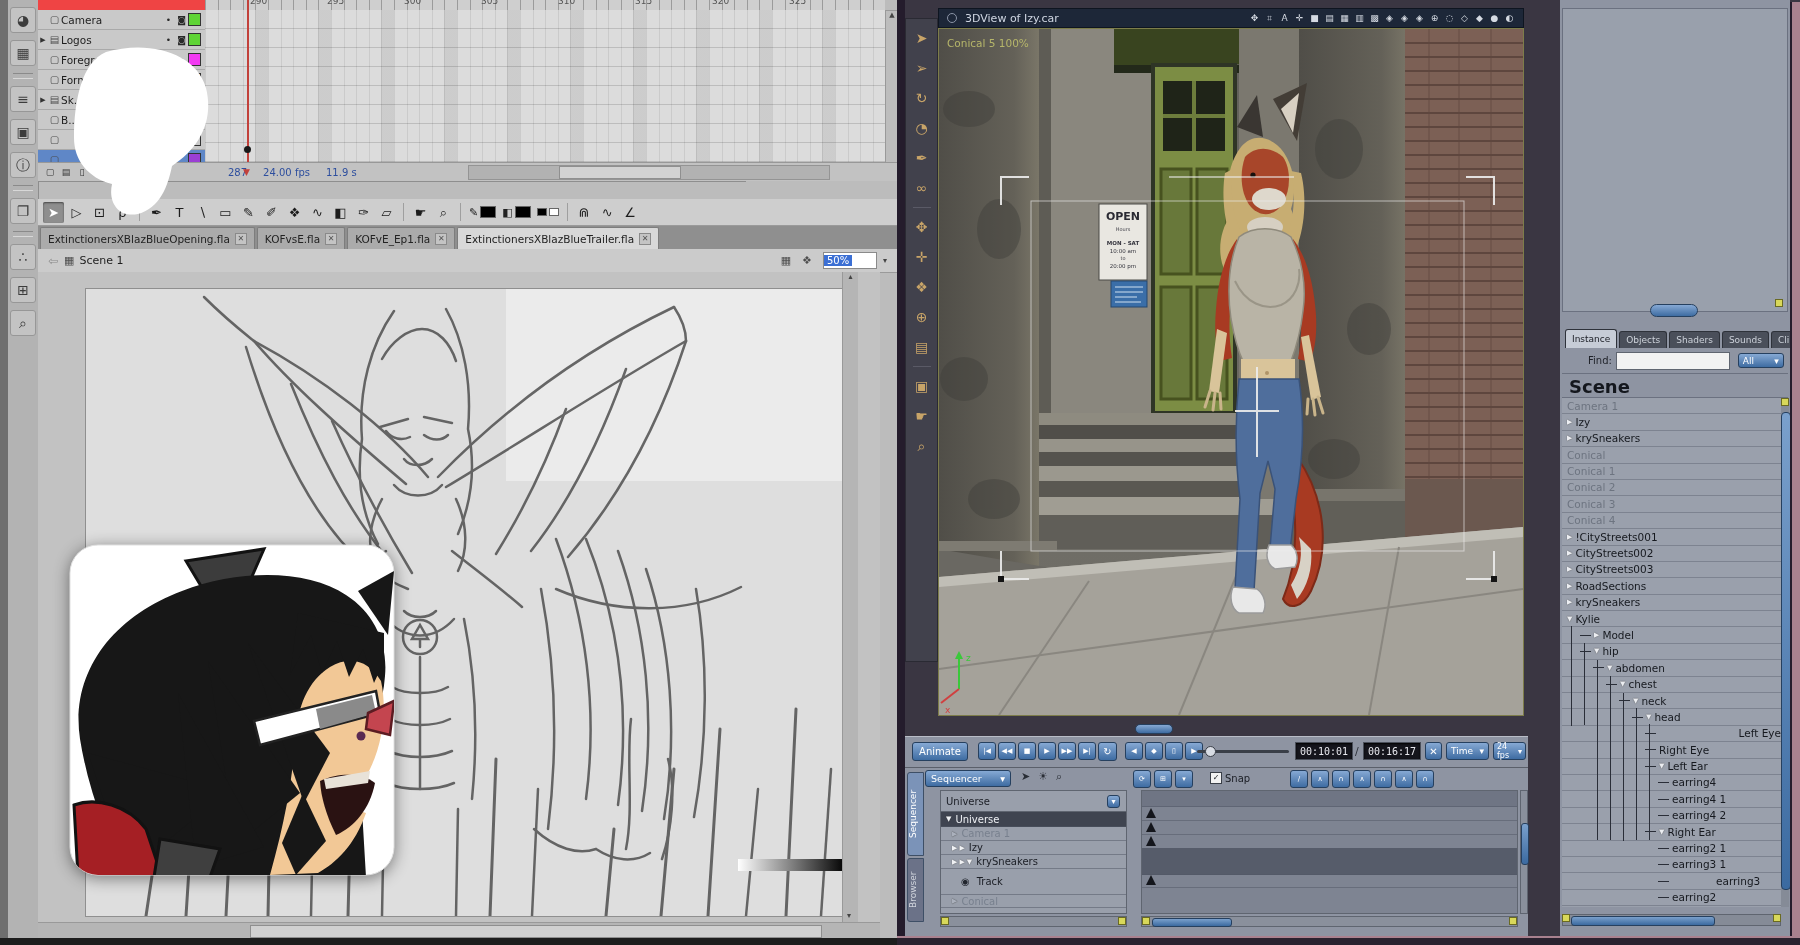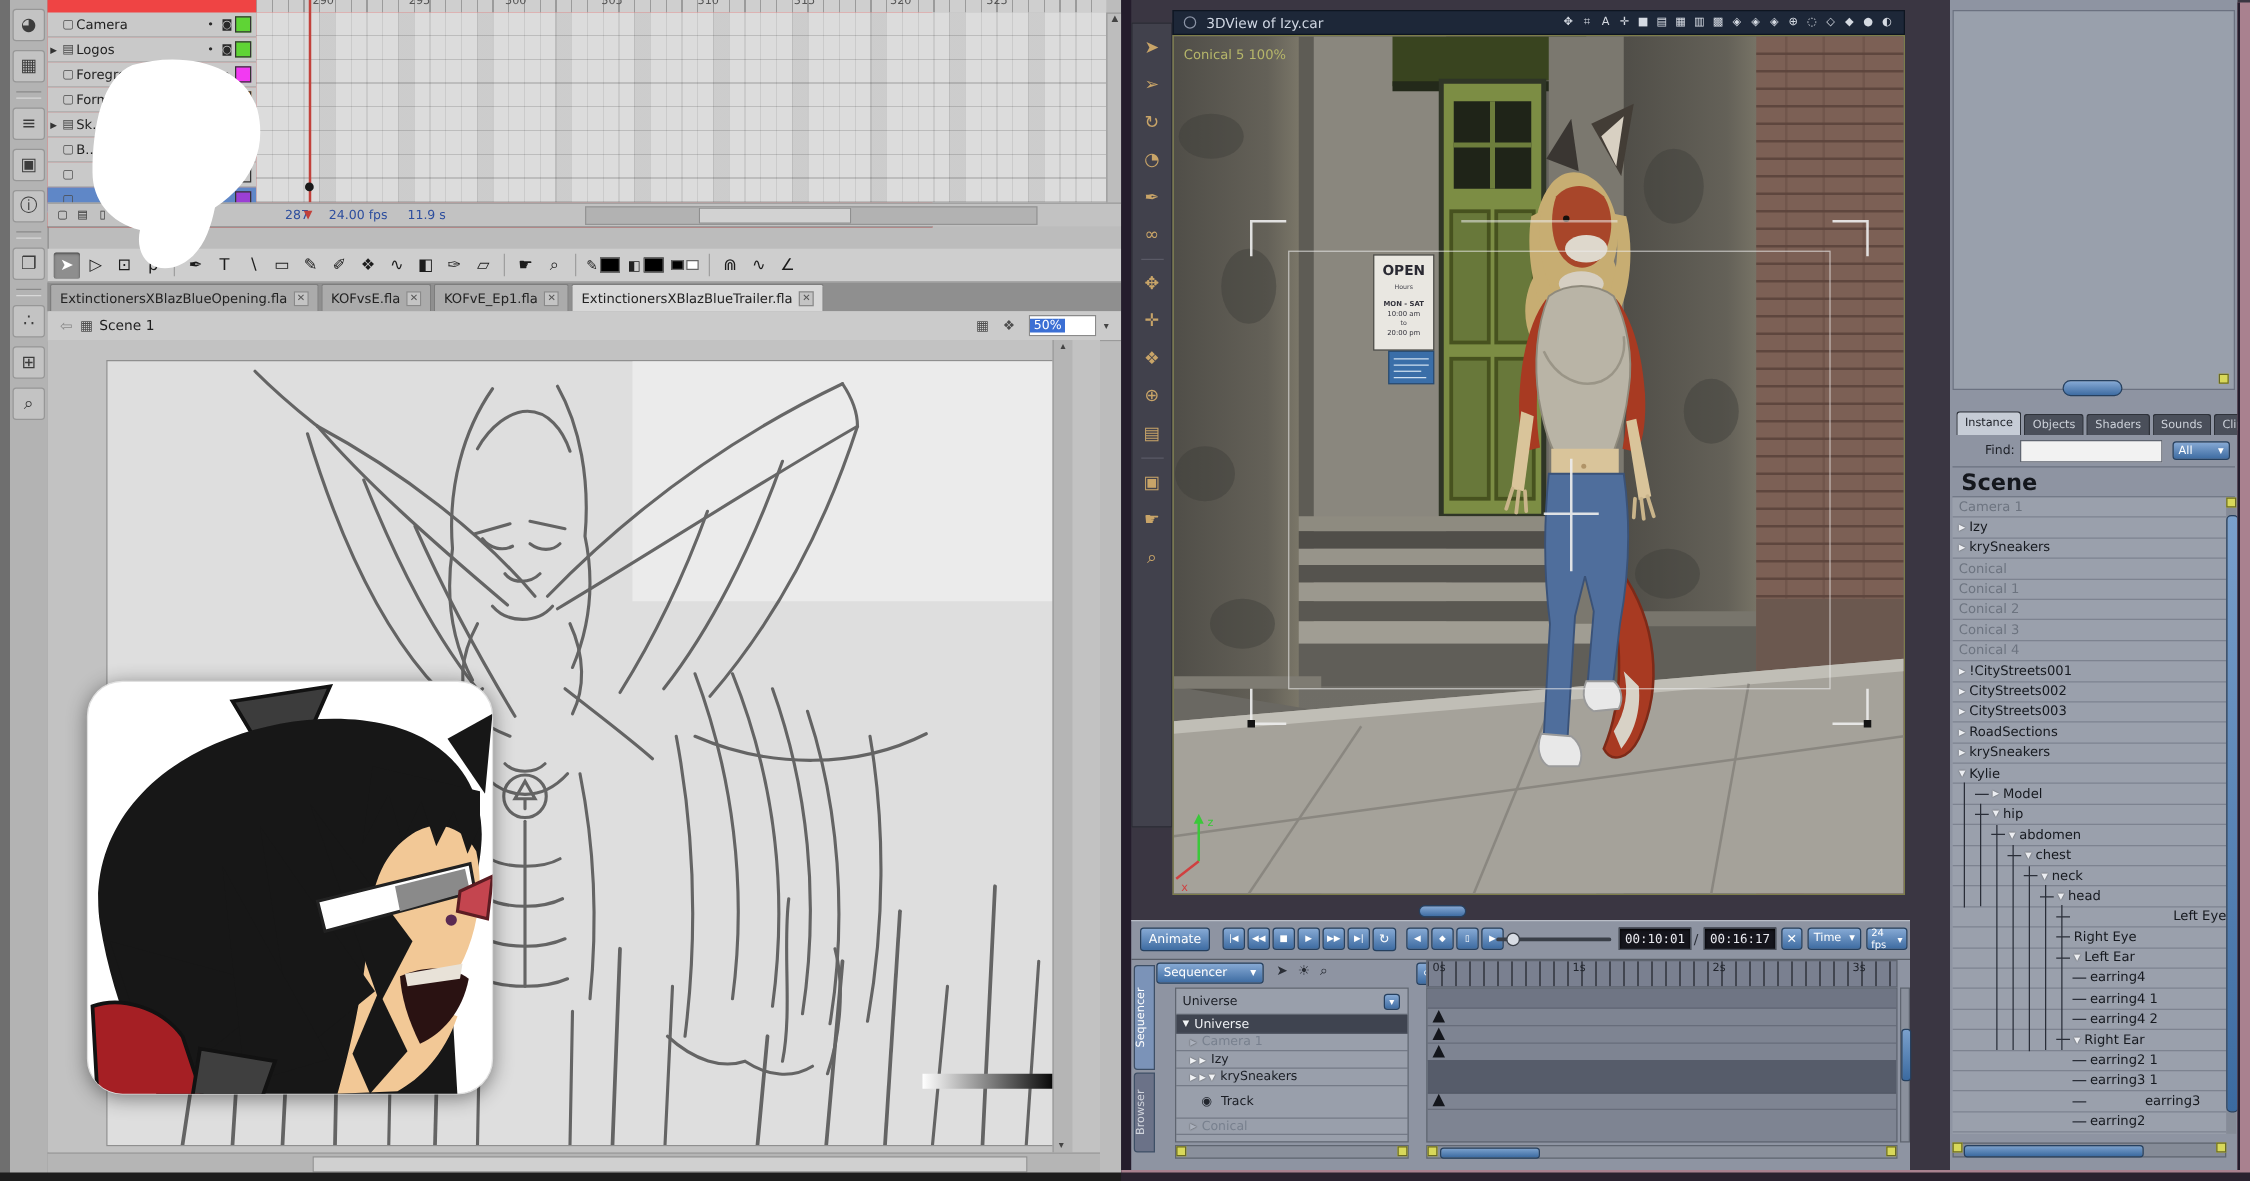--- a/index.html
+++ b/index.html
@@ -838,26 +838,20 @@
             <span style="margin-left: 3px;">Track</span>
           </div>
           <div class="seqrow dim" style="height: 13px;">
             <span style="width: 10px;"></span>
             <span class="tri">▶</span>
             <span style="margin-left: 3px;">Conical</span>
           </div>
         </div>
     </div>
 
-    <div id="seq-ruler" class="abs">
-        <span style="left: 4px;">0s</span>
-        <span style="left: 116px;">1s</span>
-        <span style="left: 228px;">2s</span>
-        <span style="left: 340px;">3s</span>
-      </div>
     <div id="seq-right" class="abs">
         <div style="position: absolute; left: 0px; right: 0px; height: 15px; top: 0px; border-bottom: 1px solid rgba(80, 86, 100, 0.5); background: rgb(111, 117, 132);"></div>
         <div style="position: absolute; left: 0px; right: 0px; height: 14px; top: 15px; border-bottom: 1px solid rgba(80, 86, 100, 0.5);">
           <span class="kf" style="left: 4px; top: 1.5px;"></span>
         </div>
         <div style="position: absolute; left: 0px; right: 0px; height: 14px; top: 29px; border-bottom: 1px solid rgba(80, 86, 100, 0.5);">
           <span class="kf" style="left: 4px; top: 1.5px;"></span>
         </div>
         <div style="position: absolute; left: 0px; right: 0px; height: 14px; top: 43px; border-bottom: 1px solid rgba(80, 86, 100, 0.5);">
           <span class="kf" style="left: 4px; top: 1.5px;"></span>

